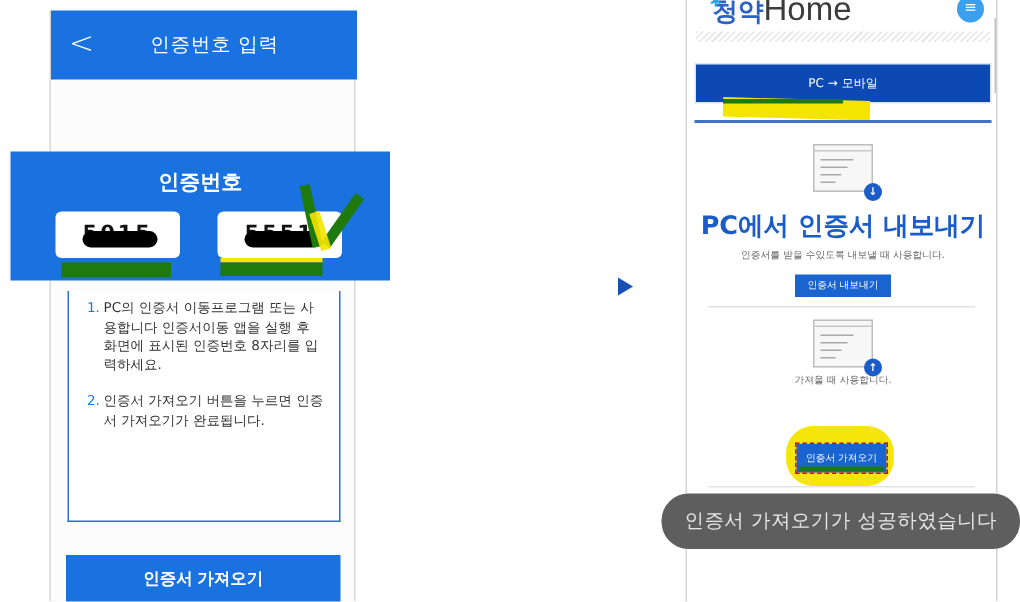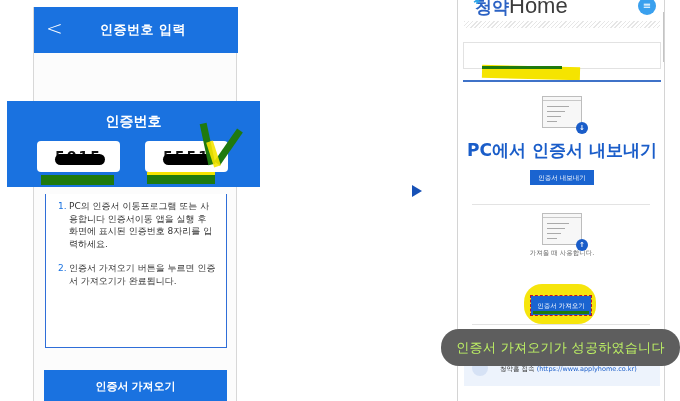--- a/index.html
+++ b/index.html
@@ -3,21 +3,21 @@
 <meta charset="utf-8">
 <style>
   * { box-sizing: border-box; margin: 0; padding: 0; }
   html, body { width: 680px; height: 401px; overflow: hidden; background: #ffffff; font-family: "DejaVu Sans", sans-serif; }
   body { position: relative; }
 
   
   .left-phone { position: absolute; left: 33px; top: 7px; width: 204px; height: 394px; border-left: 1px solid #d8d8d8; border-right: 1px solid #d8d8d8; background: #fcfcfc; }
   .left-header { position: absolute; left: 0; top: 0; width: 204px; height: 46px; background: #1a72e0; color: #fff; }
   .left-header .back { position: absolute; left: 12px; top: 9px; font-size: 20px; color: #fff; font-weight: 300; }
-  .left-header .title { position: absolute; left: 0; right: 0; top: 14px; text-align: center; font-size: 13px; font-weight: bold; letter-spacing: 0.5px; padding-left: 14px; }
+  .left-header .title { position: absolute; left: 0; right: 0; top: 14px; text-align: center; font-size: 13px; font-weight: normal; letter-spacing: 0.5px; padding-left: 14px; }
   .left-prompt { position: absolute; left: 0; right: 0; top: 70px; text-align: center; font-size: 11px; color: #222; }
   .left-prompt .hl { color: #1a72e0; }
 
   .code-band { position: absolute; left: 7px; top: 101px; width: 253px; height: 86px; background: #1a72e0; }
   .code-band .label { position: absolute; left: 0; right: 0; top: 12px; text-align: center; color: #fff; font-size: 14px; font-weight: bold; }
   .code-box { position: absolute; top: 40px; width: 83px; height: 31px; background: #fff; border-radius: 4px; overflow: hidden; }
   .code-box .digits { position: absolute; left: 0; right: 0; top: 7px; text-align: center; font-size: 14px; font-weight: bold; color: #111; letter-spacing: 2px; }
   .code-box .redact { position: absolute; left: 18px; top: 13px; width: 50px; height: 11px; background: #000; border-radius: 6px; }
   .code-box.b1 { left: 30px; }
   .code-box.b2 { left: 138px; }
@@ -54,21 +54,21 @@
   .sec-title { font-size: 17px; font-weight: bold; color: #1a5dc9; margin-top: 11px; }
   .sec-desc { font-size: 6.5px; color: #666; margin-top: 4px; line-height: 9px; }
   .sec-btn { display: inline-block; margin-top: 8px; background: #1a64d0; color: #fff; font-size: 6.5px; padding: 0 8px; height: 15px; line-height: 15px; border: none; }
   .divider { position: absolute; left: 14px; width: 178px; height: 1px; background: #e3e3e3; }
 
   .footer-bar { position: absolute; left: 6px; top: 356px; width: 196px; height: 30px; background: #edf3fc; }
   .footer-bar .ficon { position: absolute; left: 8px; top: 4px; width: 16px; height: 16px; border-radius: 50%; background: #d6e2f5; }
   .footer-bar .ftext { position: absolute; left: 36px; top: 9px; font-size: 6.5px; color: #333; }
   .footer-bar .ftext .url { color: #1a5dc9; }
 
-  .toast { position: absolute; left: 441px; top: 329px; width: 239px; height: 37px; background: #5e5e5e; border-radius: 18px; color: #bef264; font-size: 13px; text-align: center; line-height: 37px; letter-spacing: 0.3px; }
+  .toast { position: absolute; left: 441px; top: 329px; width: 239px; height: 37px; background: #5e5e5e; border-radius: 18px; color: #e5e5e5; font-size: 13px; text-align: center; line-height: 37px; letter-spacing: 0.3px; }
 </style>
 </head>
 <body>
 
 <div class="left-phone">
   <div class="left-header">
     <span class="back">&lt;</span>
     <div class="title">인증번호 입력</div>
   </div>
 
@@ -109,35 +109,37 @@
 
 <div class="right-phone">
   <div class="logo">
     <span class="star">✱</span><span class="kr">청약</span><span>Home</span>
   </div>
   <div class="menu-btn">≡</div>
   <div class="scrollbar"></div>
   <div class="hatch"></div>
 
   <div class="tabs">
+    <div class="tab active">PC → 모바일</div>
   </div>
   <div class="yellow-mark" style="left:24px;top:66px;width:98px;height:13px;transform:rotate(1.5deg);"></div>
   <div class="green-mark" style="left:24px;top:66px;width:80px;height:3px;"></div>
   <div class="tab-line"></div>
 
   <div class="section" style="top:96px;">
     <div class="cert-icon">
       <div class="bar"></div>
       <div class="line" style="top:9px;width:22px;"></div>
       <div class="line" style="top:14px;width:18px;"></div>
       <div class="line" style="top:19px;width:14px;"></div>
       <div class="line" style="top:24px;width:10px;"></div>
       <div class="badge">↓</div>
     </div>
     <div class="sec-title">PC에서 인증서 내보내기</div>
+    <div class="sec-desc">인증서를 받을 수있도록 내보낼 때 사용합니다.</div>
     <button class="sec-btn">인증서 내보내기</button>
   </div>
 
   <div class="divider" style="top:204px;"></div>
 
   <div class="section" style="top:213px;">
     <div class="cert-icon">
       <div class="bar"></div>
       <div class="line" style="top:9px;width:22px;"></div>
       <div class="line" style="top:14px;width:18px;"></div>
@@ -149,19 +151,15 @@
       <div>가져올 때 사용합니다.</div>
     </div>
   </div>
 
   <div class="yellow-mark" style="left:66px;top:284px;width:72px;height:40px;border-radius:18px;opacity:0.95;"></div>
   <button class="sec-btn" style="position:absolute;left:73px;top:296px;margin:0;width:60px;height:19px;line-height:17px;padding:0;outline:1.5px dashed #c0102a;">인증서 가져오기</button>
   <div class="green-mark" style="left:75px;top:311px;width:56px;height:3px;"></div>
 
   <div class="divider" style="top:324px;"></div>
 
-  <div class="footer-bar">
-    <div class="ficon"></div>
-    <div class="ftext"><span>청약홈 접속</span> <span class="url">(https://www.applyhome.co.kr)</span></div>
-  </div>
 </div>
 
 <div class="toast">인증서 가져오기가 성공하였습니다</div>
 
 </body></html>

